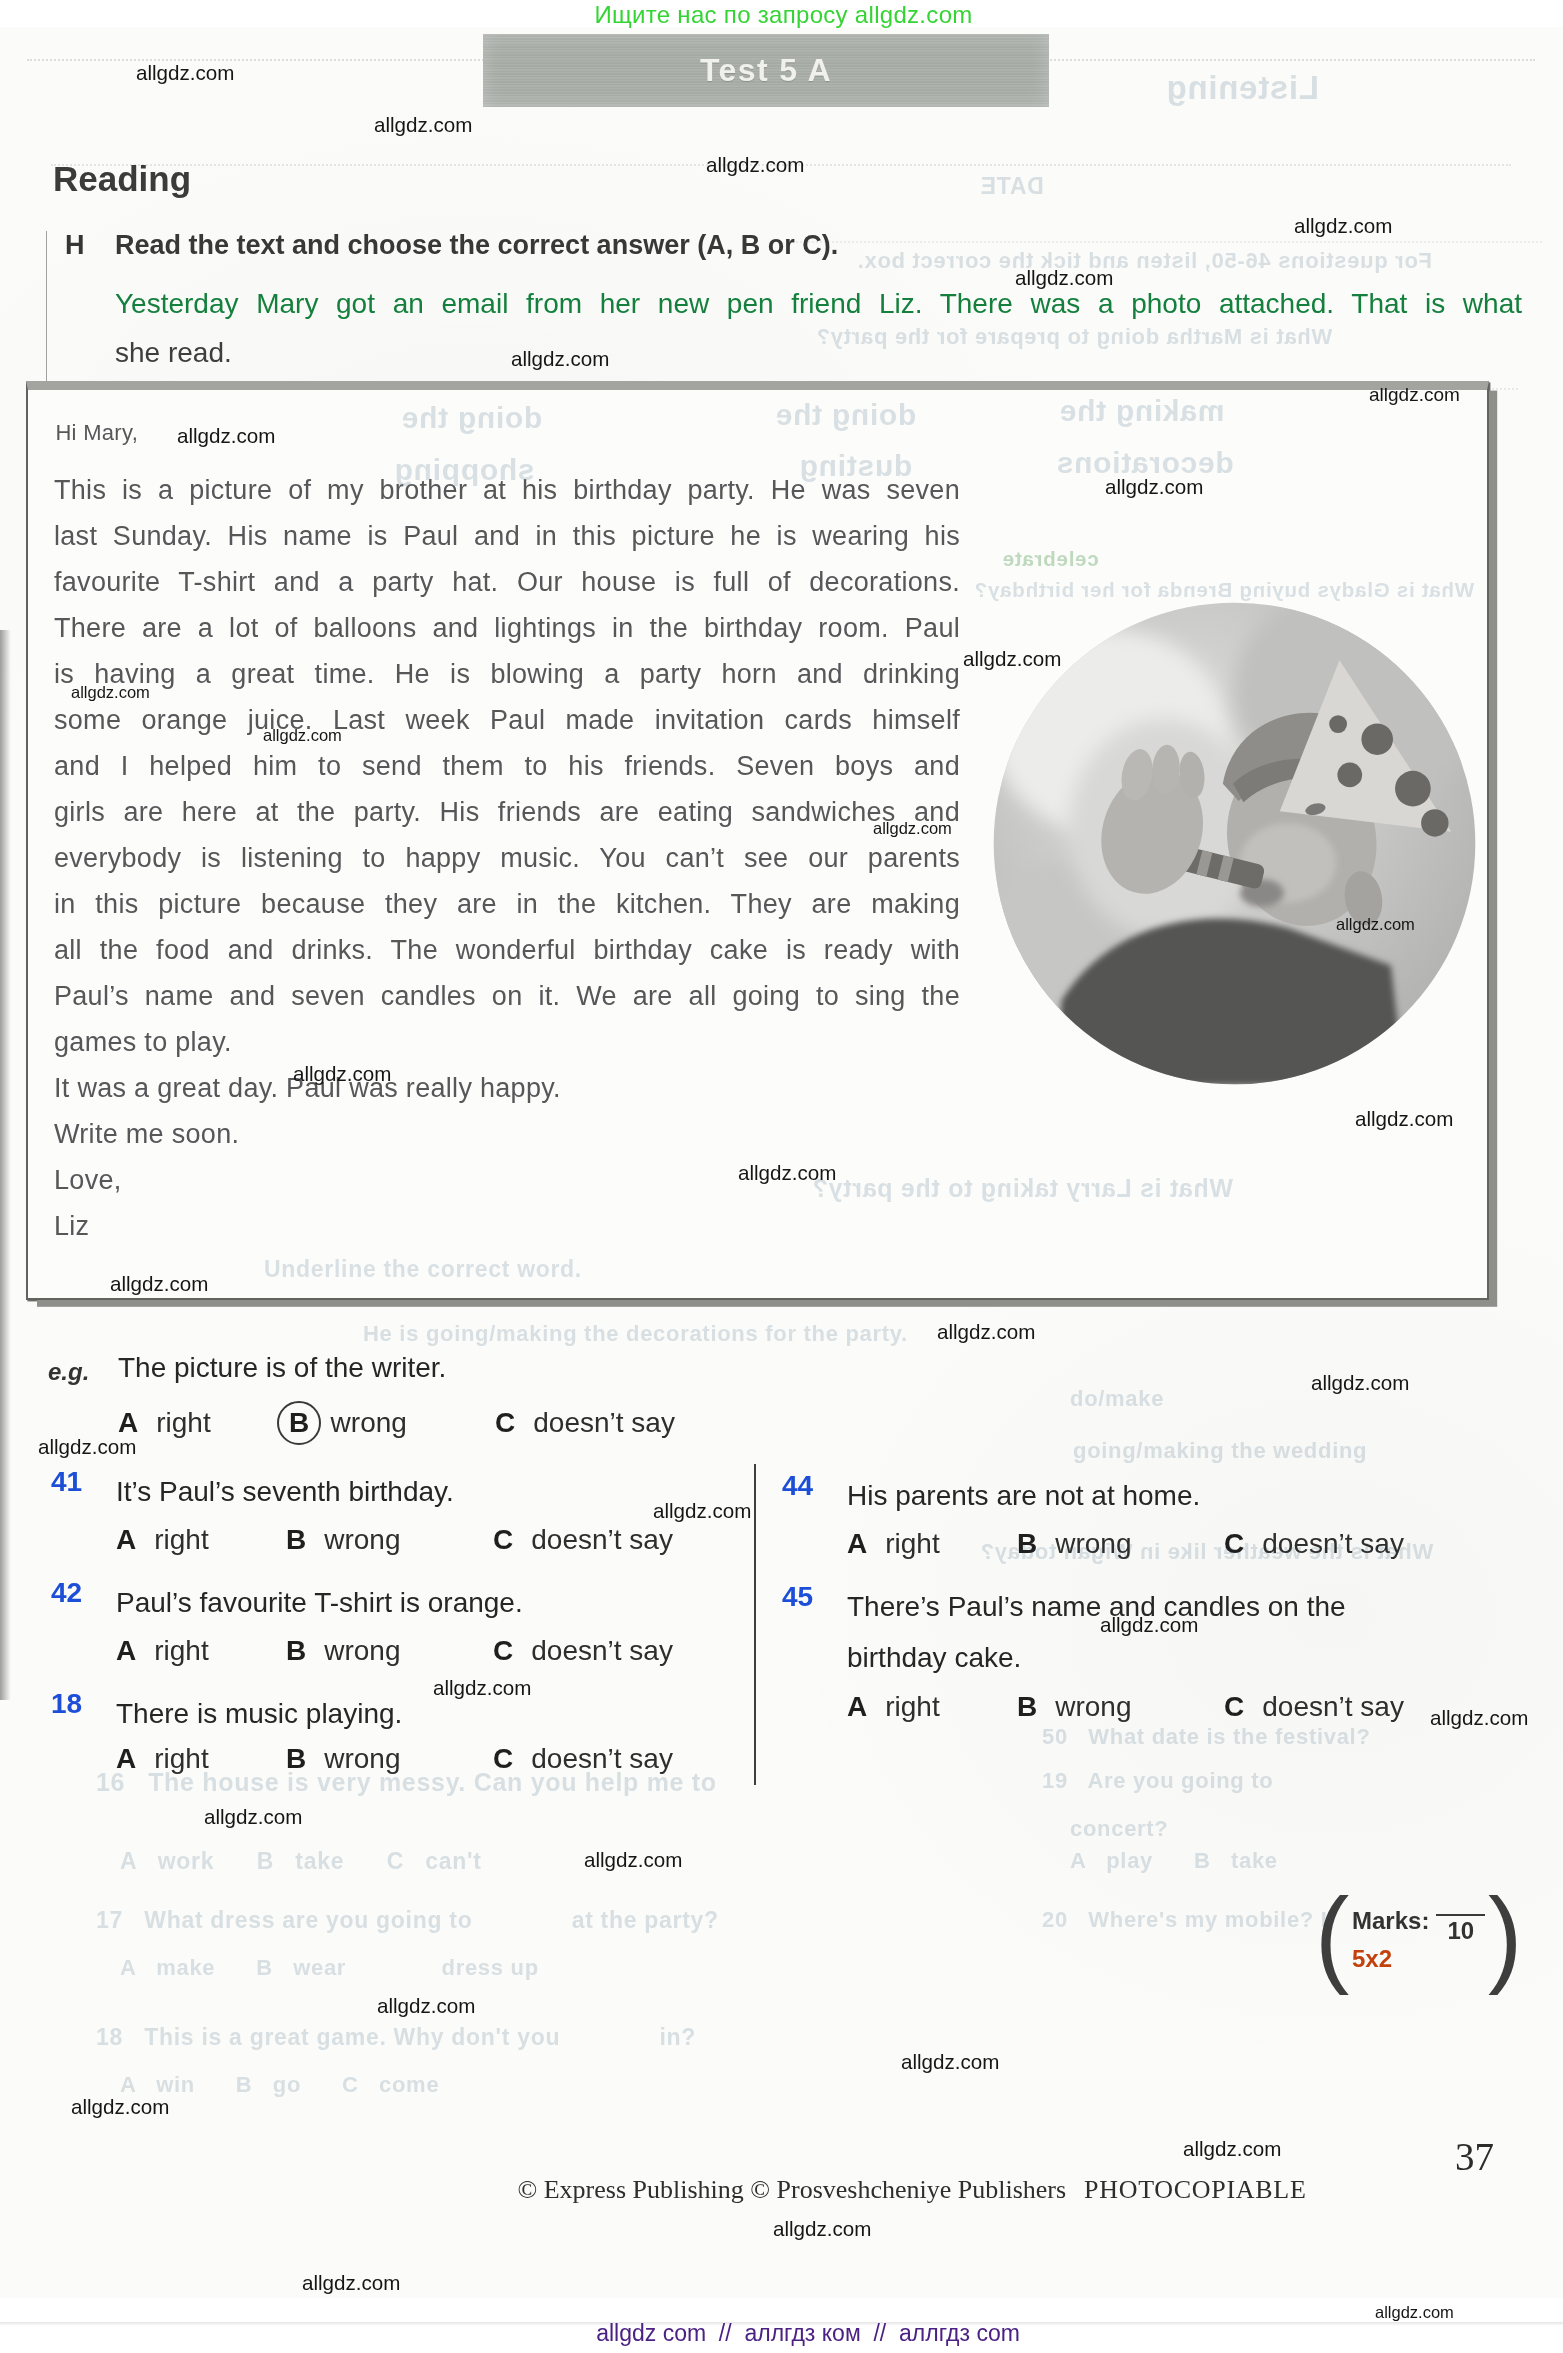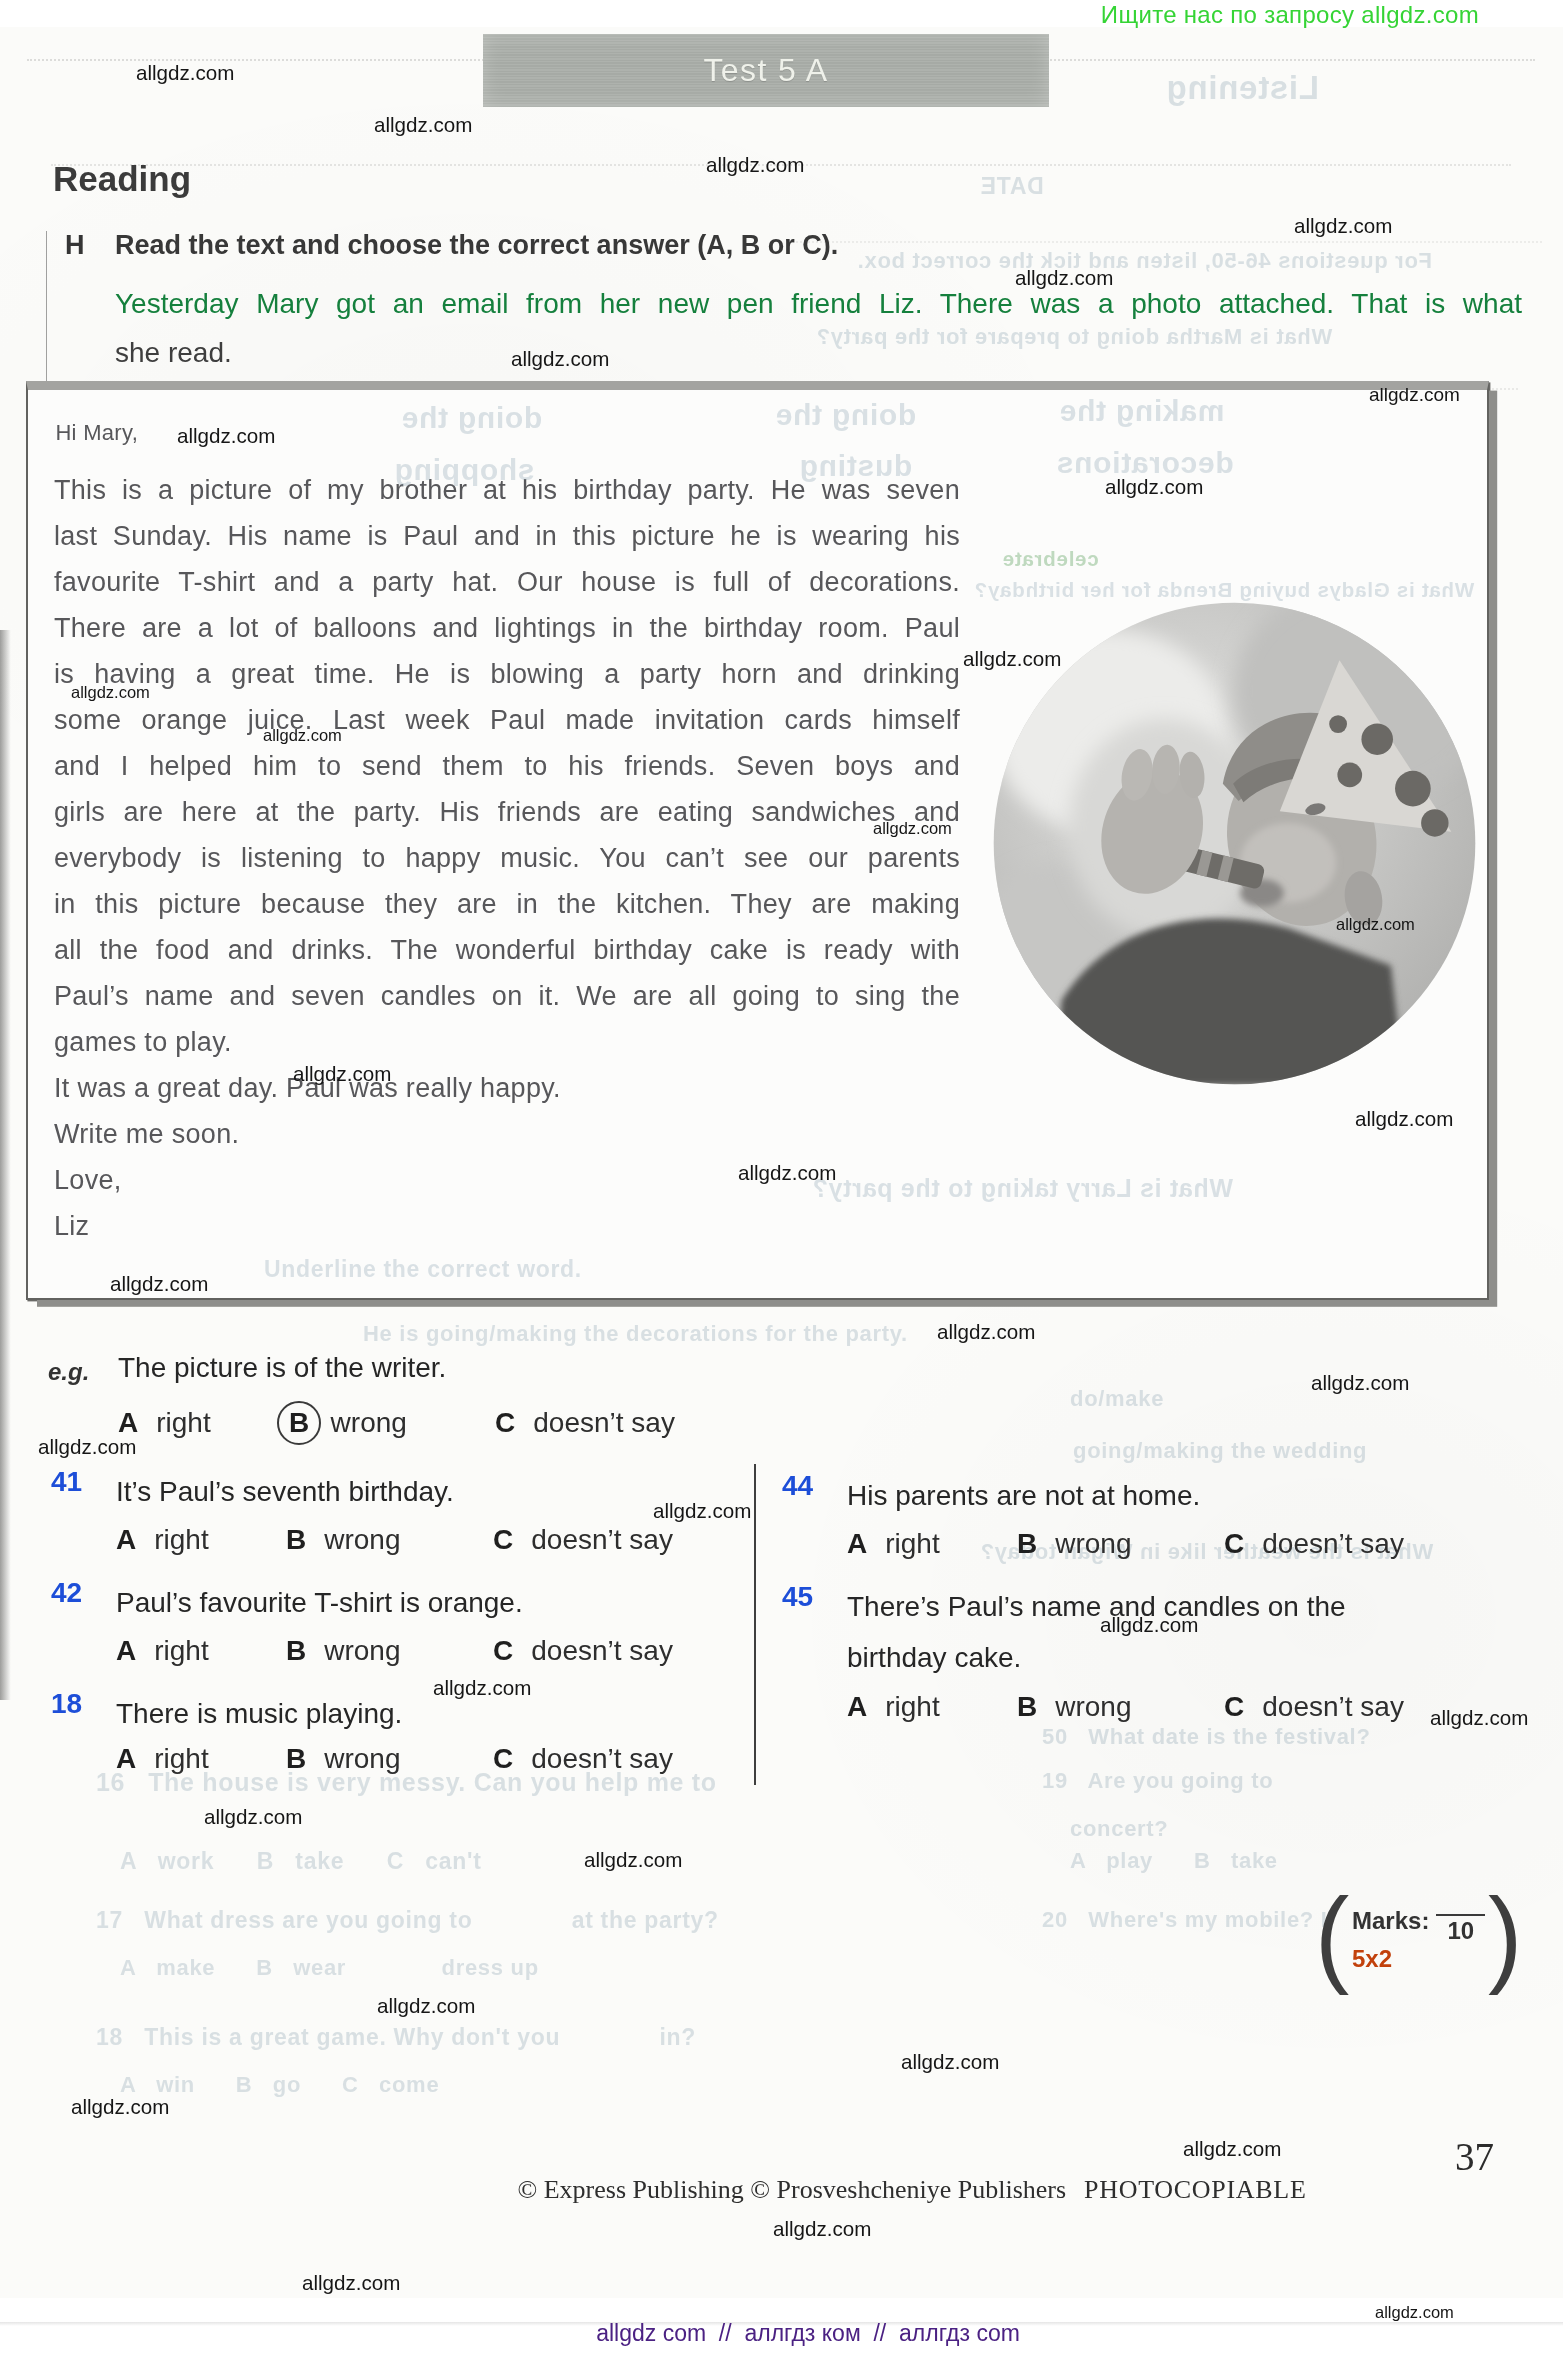--- a/index.html
+++ b/index.html
@@ -15,29 +15,29 @@
   .dots-2{position:absolute;left:51px;top:137px;width:1460px;border-top:2.1px dotted rgba(0,0,0,0.09);}
   .dots-3{position:absolute;left:788px;top:214px;width:754px;border-top:2.1px dotted rgba(0,0,0,0.06);}
   .dots-4{position:absolute;left:51px;top:361px;width:1467px;border-top:2.1px dotted rgba(0,0,0,0.07);}
   .edge-left{position:absolute;left:0;top:603px;width:12.3px;height:1070px;
              background:linear-gradient(90deg, rgba(80,80,78,0.55), rgba(80,80,78,0) 90%);}
   .task-rule{position:absolute;left:46px;top:204px;width:1.4px;height:158px;background:rgba(70,70,70,0.5);}
   .page-bottom-edge{position:absolute;left:0;top:2295px;width:1564px;height:3.4px;
              background:linear-gradient(180deg, rgba(0,0,0,0.10), rgba(0,0,0,0));}
 
   
-  .promo{position:absolute;left:0;top:1.4px;width:1479px;text-align:right;
-         font-size:24px;font-weight:500;color:#35d435;letter-spacing:0.3px;}
+  .promo{position:absolute;left:0;top:1.4px;width:1479px;text-align:center;
+         font-size:24px;font-weight:500;color:#35d435;letter-spacing:0.3px;padding-left:44px;}
 
   
   .header-bar{position:absolute;left:483px;top:34px;width:566px;height:73px;
       background:repeating-linear-gradient(0deg,#a6aaa5 0 1.4px,#aeb2ad 1.4px 2.7px);
       display:flex;align-items:center;justify-content:center;
       box-shadow:inset 0 0 20.6px rgba(255,255,255,0.25);}
-  .header-bar span{font-size:32px;font-weight:400;color:#eff1ea;letter-spacing:1.4px;
+  .header-bar span{font-size:32px;font-weight:700;color:#eff1ea;letter-spacing:1.4px;
       text-shadow:0 0.7px 0.7px rgba(0,0,0,0.15);}
 
   
   .reading-title{position:absolute;left:53px;top:159px;font-size:35px;font-weight:700;color:#3b3b3b;}
   .task-letter{position:absolute;left:65px;top:230px;font-size:27px;font-weight:700;color:#353535;}
   .task-instruction{position:absolute;left:115px;top:230px;font-size:27px;font-weight:700;color:#383838;}
   .intro-1{position:absolute;left:115px;top:288px;width:1407px;font-size:28px;color:#15803d;
            text-align:justify;text-align-last:justify;}
   .intro-2{position:absolute;left:115px;top:337px;font-size:28px;color:#3e3e3e;}
 

